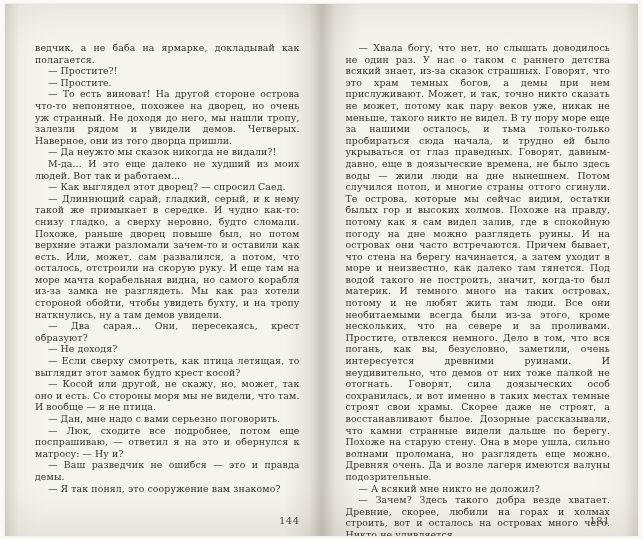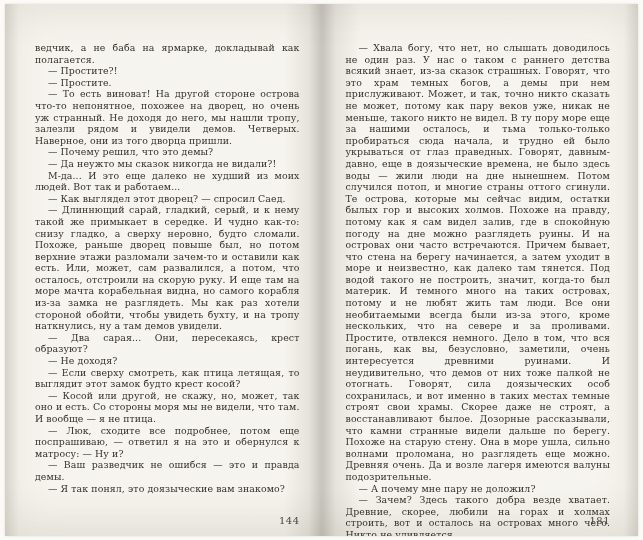--- a/index.html
+++ b/index.html
@@ -84,40 +84,40 @@
 
 <div class="scan">
   <div class="book">
 
     <div class="page left">
       <div class="page-text">
         <p class="cont">ведчик, а не баба на ярмарке, докладывай как полагается.</p>
         <p>— Простите?!</p>
         <p>— Простите.</p>
         <p>— То есть виноват! На другой стороне острова что-то непонятное, похожее на дворец, но очень уж странный. Не доходя до него, мы нашли тропу, залезли рядом и увидели демов. Четверых. Наверное, они из того дворца пришли.</p>
-        <p>— Почему решил, что это демы?</p>
         <p>— Да неужто мы сказок никогда не видали?!</p>
         <p>М-да... И это еще далеко не худший из моих людей. Вот так и работаем...</p>
         <p>— Как выглядел этот дворец? — спросил Саед.</p>
         <p>— Длиннющий сарай, гладкий, серый, и к нему такой же примыкает в середке. И чудно как-то: снизу гладко, а сверху неровно, будто сломали. Похоже, раньше дворец повыше был, но потом верхние этажи разломали зачем-то и оставили как есть. Или, может, сам развалился, а потом, что осталось, отстроили на скорую руку. И еще там на море мачта корабельная видна, но самого корабля из-за замка не разглядеть. Мы как раз хотели стороной обойти, чтобы увидеть бухту, и на тропу наткнулись, ну а там демов увидели.</p>
         <p>— Два сарая... Они, пересекаясь, крест образуют?</p>
         <p>— Не доходя?</p>
         <p>— Если сверху смотреть, как птица летящая, то выглядит этот замок будто крест косой?</p>
         <p>— Косой или другой, не скажу, но, может, так оно и есть. Со стороны моря мы не видели, что там. И вообще — я не птица.</p>
+        <p>— Дан, мне надо с вами серьезно поговорить.</p>
         <p>— Люк, сходите все подробнее, потом еще поспрашиваю, — ответил я на это и обернулся к матросу: — Ну и?</p>
         <p>— Ваш разведчик не ошибся — это и правда демы.</p>
-        <p>— Я так понял, это доязыческие вам знакомо?</p>
+        <p>— Я так понял, это сооружение вам знакомо?</p>
       </div>
       <div class="page-number">144</div>
     </div>
 
     <div class="page right">
       <div class="page-text">
         <p>— Хвала богу, что нет, но слышать доводилось не один раз. У нас о таком с раннего детства всякий знает, из-за сказок страшных. Говорят, что это храм темных богов, а демы при нем прислуживают. Может, и так, точно никто сказать не может, потому как пару веков уже, никак не меньше, такого никто не видел. В ту пору море еще за нашими осталось, и тьма только-только пробираться сюда начала, и трудно ей было укрываться от глаз праведных. Говорят, давным-давно, еще в доязыческие времена, не было здесь воды — жили люди на дне нынешнем. Потом случился потоп, и многие страны оттого сгинули. Те острова, которые мы сейчас видим, остатки былых гор и высоких холмов. Похоже на правду, потому как я сам видел залив, где в спокойную погоду на дне можно разглядеть руины. И на островах они часто встречаются. Причем бывает, что стена на берегу начинается, а затем уходит в море и неизвестно, как далеко там тянется. Под водой такого не построить, значит, когда-то был материк. И темного много на таких островах, потому и не любят жить там люди. Все они необитаемыми всегда были из-за этого, кроме нескольких, что на севере и за проливами. Простите, отвлекся немного. Дело в том, что вся погань, как вы, безусловно, заметили, очень интересуется древними руинами. И неудивительно, что демов от них тоже палкой не отогнать. Говорят, сила доязыческих особ сохранилась, и вот именно в таких местах темные строят свои храмы. Скорее даже не строят, а восстанавливают былое. Дозорные рассказывали, что камни странные видели дальше по берегу. Похоже на старую стену. Она в море ушла, сильно волнами проломана, но разглядеть еще можно. Древняя очень. Да и возле лагеря имеются валуны подозрительные.</p>
-        <p>— А почему мне пару не доложил?</p>
+        <p>— А всякий мне никто не доложил?</p>
         <p>— Зачем? Здесь такого добра везде хватает. Древние, скорее, любили на горах и холмах строить, вот и осталось на островах много чего. Никто не удивляется.</p>
       </div>
       <div class="page-number">181</div>
     </div>
 
     <div class="gutter"></div>
     <div class="edge left"></div>
     <div class="edge right"></div>
 
   </div>

